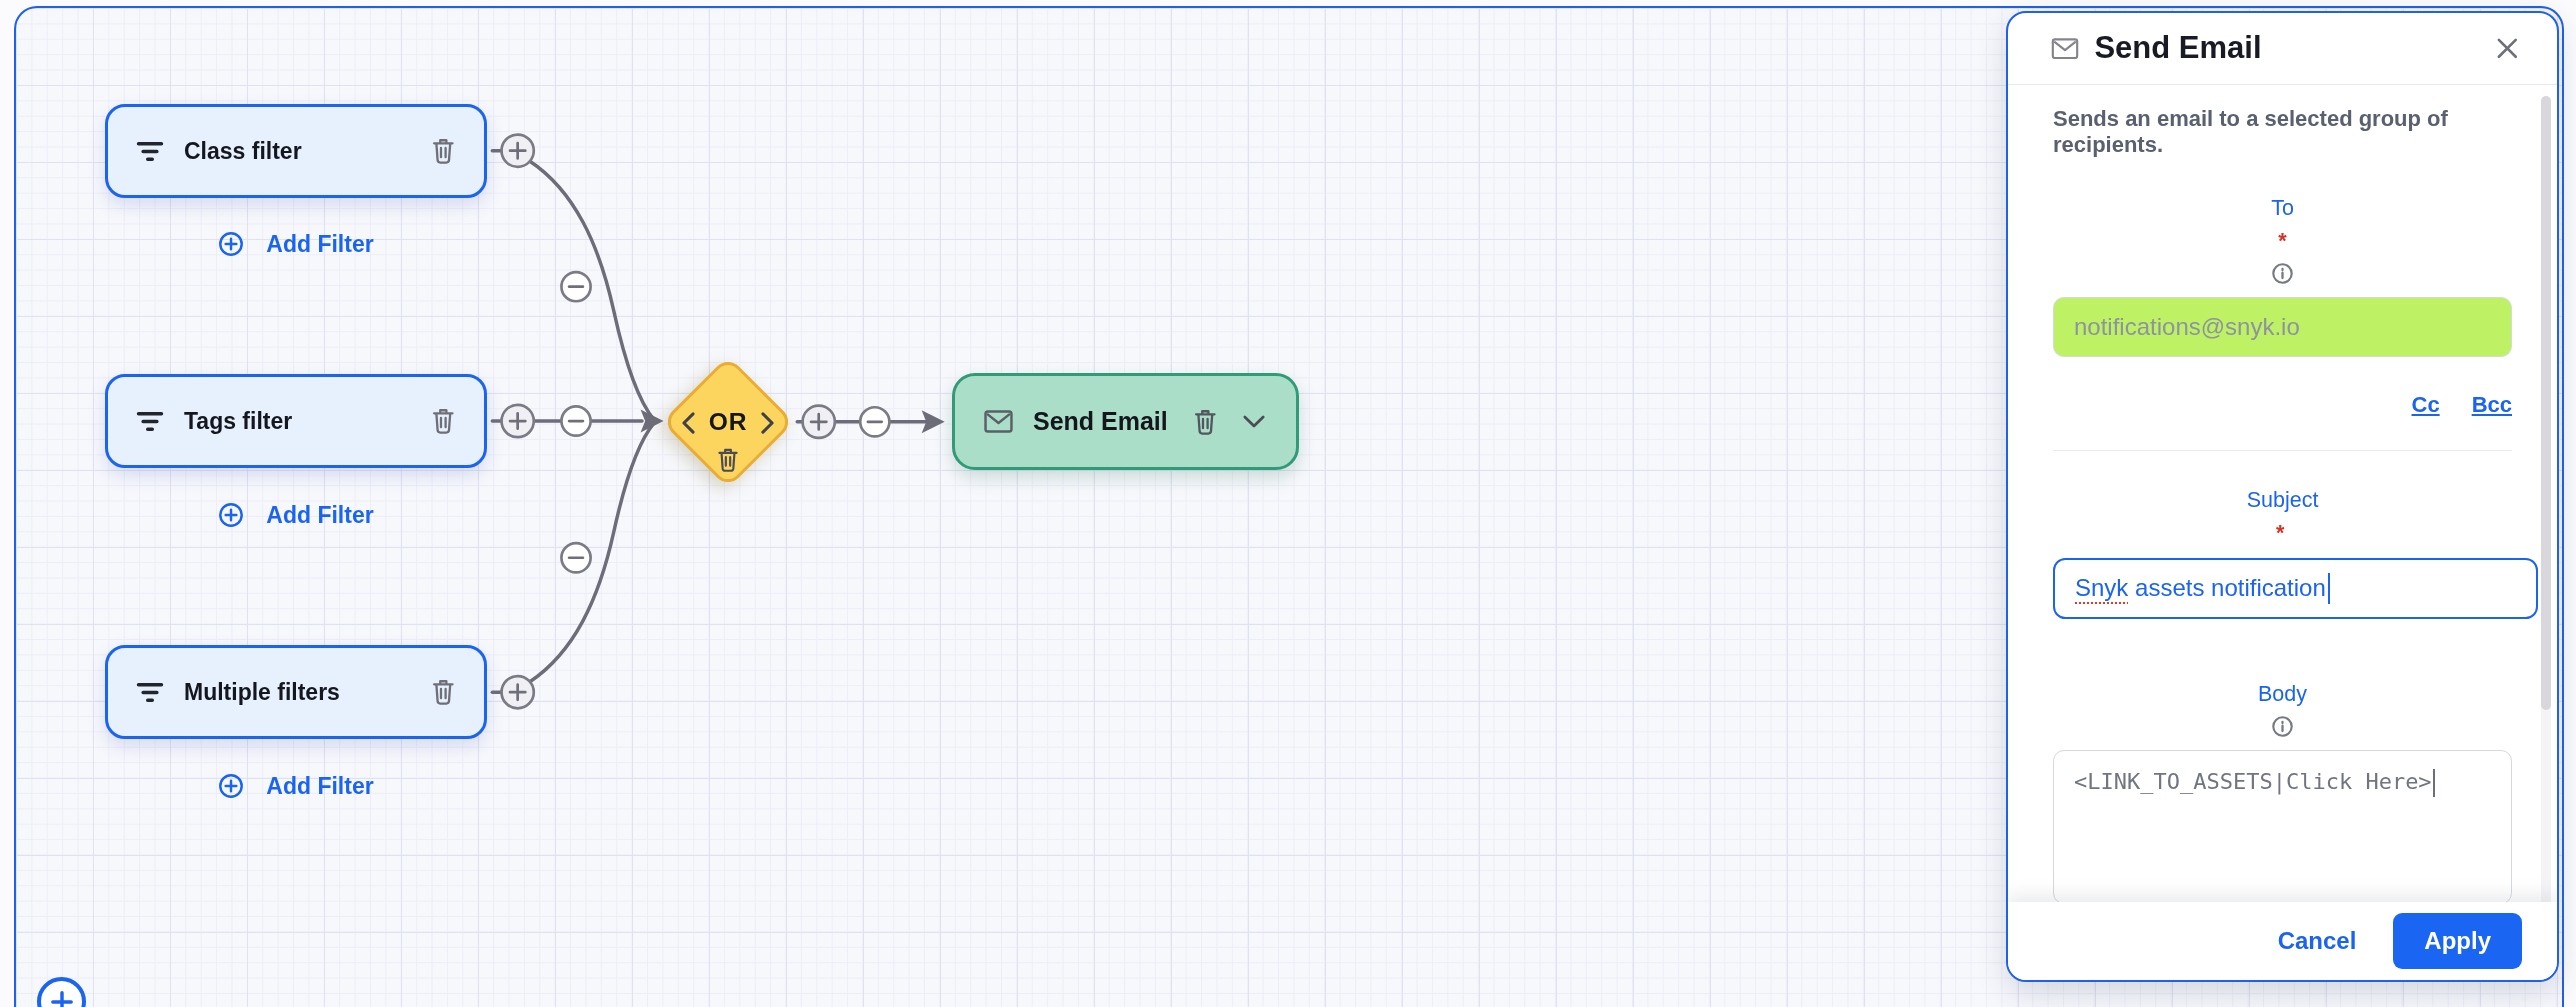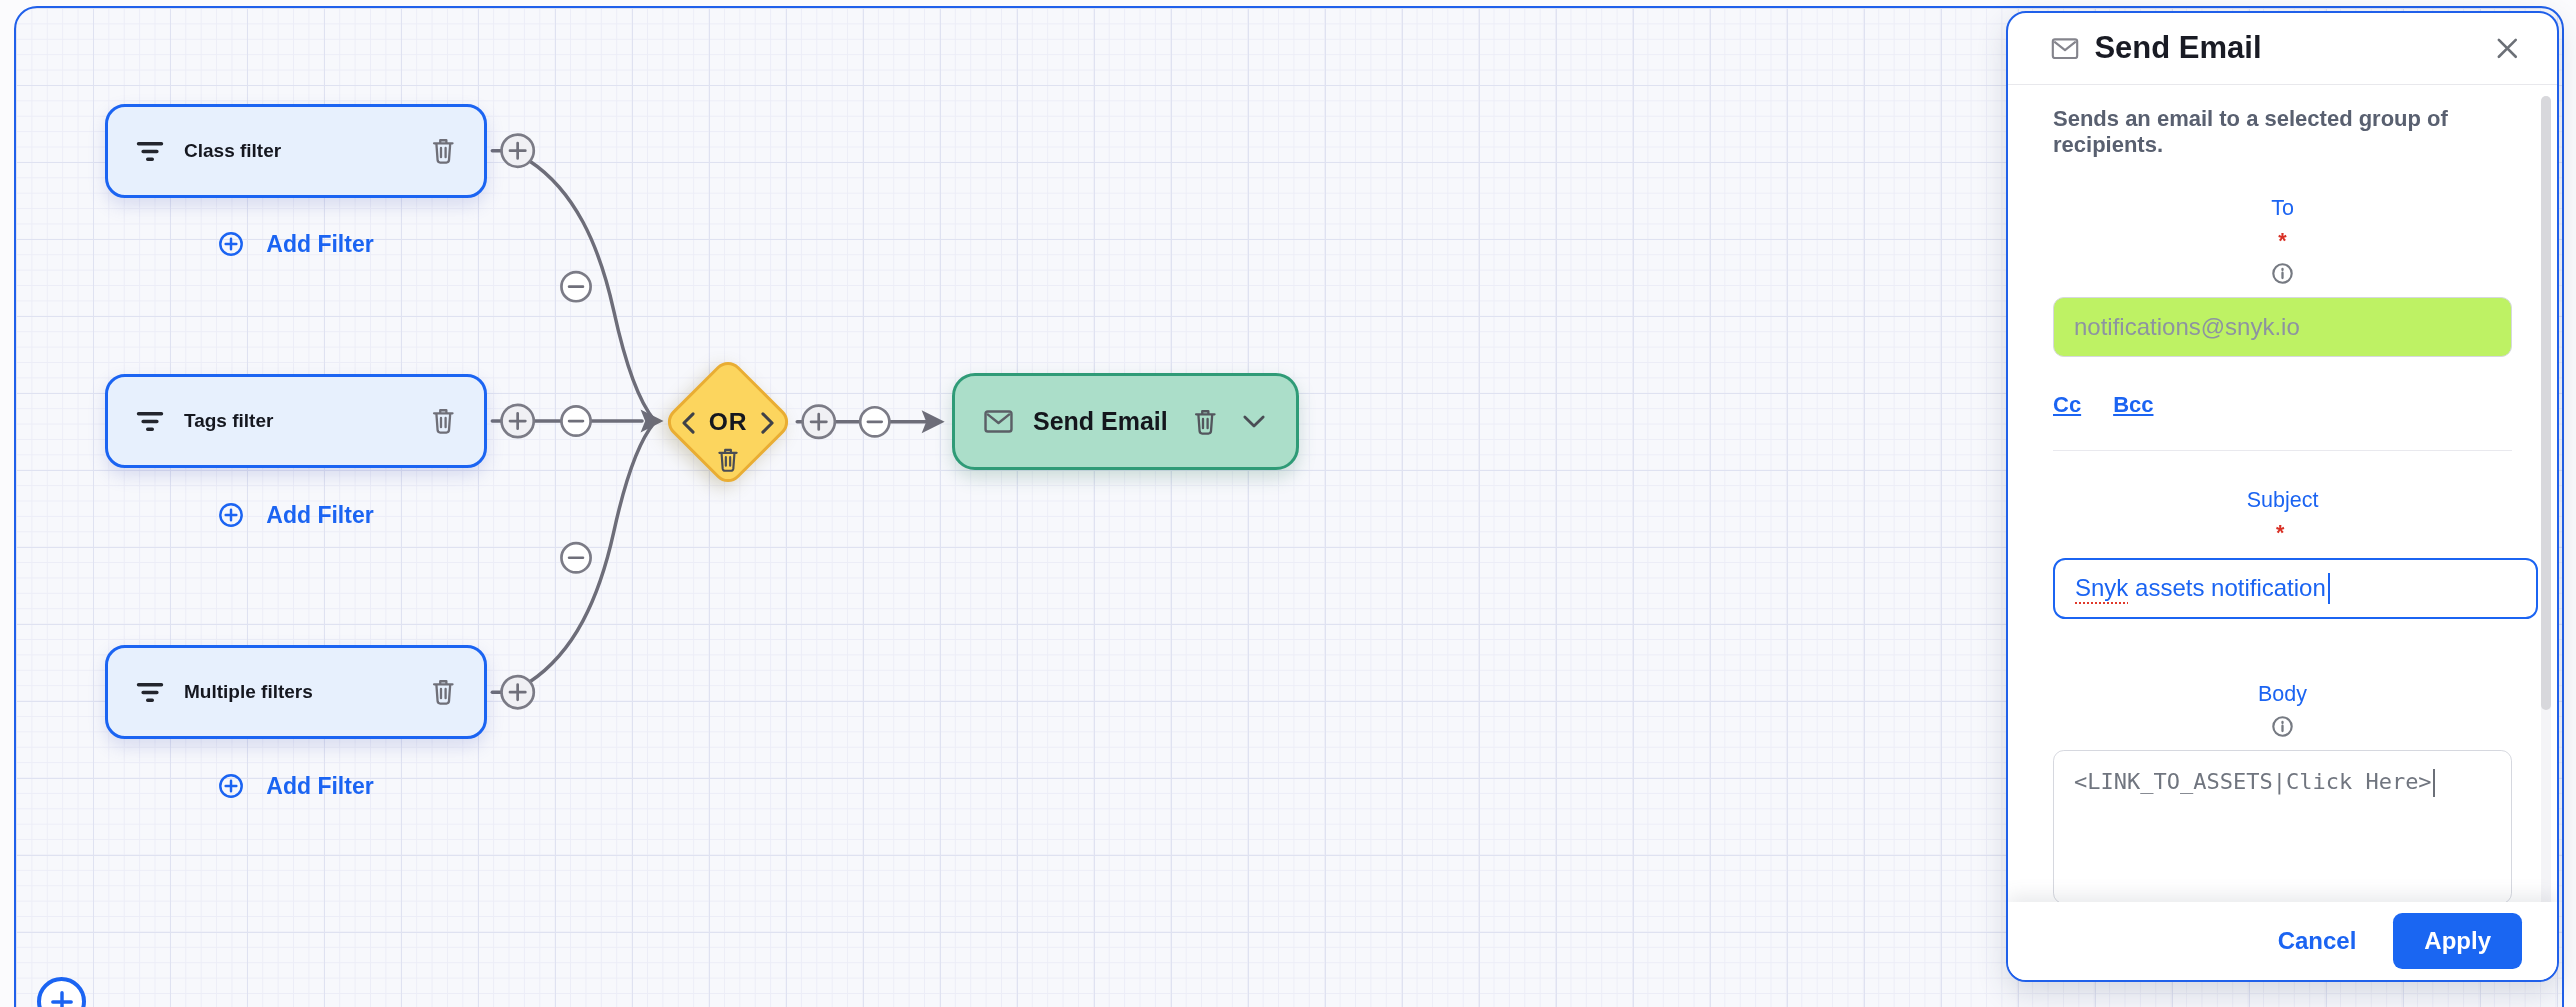--- a/index.html
+++ b/index.html
@@ -19,21 +19,21 @@
     background-size:77px 77px,77px 77px,15.4px 15.4px,15.4px 15.4px;
   }
   .edges { position:absolute; left:0; top:0; pointer-events:none; }
 
   .filter-node {
     position:absolute; left:105px; width:382px; height:94px;
     background:#e7f0fd; border:3.1px solid #1b64f2; border-radius:20px;
     display:flex; align-items:center; padding:0 28px;
     box-shadow:0 7.7px 17px rgba(80,95,190,.18); cursor:pointer;
   }
-  .filter-node .lbl { font-size:19px; font-weight:700; color:#15171f; margin-left:20px; }
+  .filter-node .lbl { font-size:23px; font-weight:700; color:#15171f; margin-left:20px; }
   .filter-node .trash { margin-left:auto; }
 
   .addfilter {
     position:absolute; left:105px; width:382px; height:34px;
     display:flex; align-items:center; justify-content:center; gap:22px;
     color:#1b64f2; font-size:23px; font-weight:700; cursor:pointer;
   }
 
   .diamond {
     position:absolute; left:681px; top:375px; width:94px; height:94px;
@@ -84,21 +84,21 @@
   .field-label .fl { font-size:21.5px; color:#1b64f2; font-weight:500; }
   .field-label .req { font-size:21.5px; color:#d93025; font-weight:700; }
 
   .input {
     width:459px; height:60px; border:1.5px solid #d6d8df; border-radius:10.8px;
     padding:0 20px; font-size:24px; color:#30343d; background:#bef264;
     font-family:"Liberation Sans", sans-serif; outline:none;
   }
   .input::placeholder { color:#8d93a1; opacity:1; }
 
-  .cc-row { display:flex; gap:32px; margin:35px 0 32px 0; }
+  .cc-row { display:flex; gap:32px; margin:35px 0 32px 0;justify-content:flex-end; }
   .cc-row a { font-size:22px; font-weight:700; color:#1b64f2; text-decoration:underline; cursor:pointer; }
 
   .soft-div { border-top:1.5px solid #e9e9ee; width:459px; }
 
   .subject-block { margin-top:37px; }
   .subject-input {
     width:485px; height:61px; border:2.3px solid #1b64f2; border-radius:12.3px;
     display:flex; align-items:center; padding:0 20px; font-size:24px; color:#1b64f2;
     white-space:pre; cursor:text;
   }

